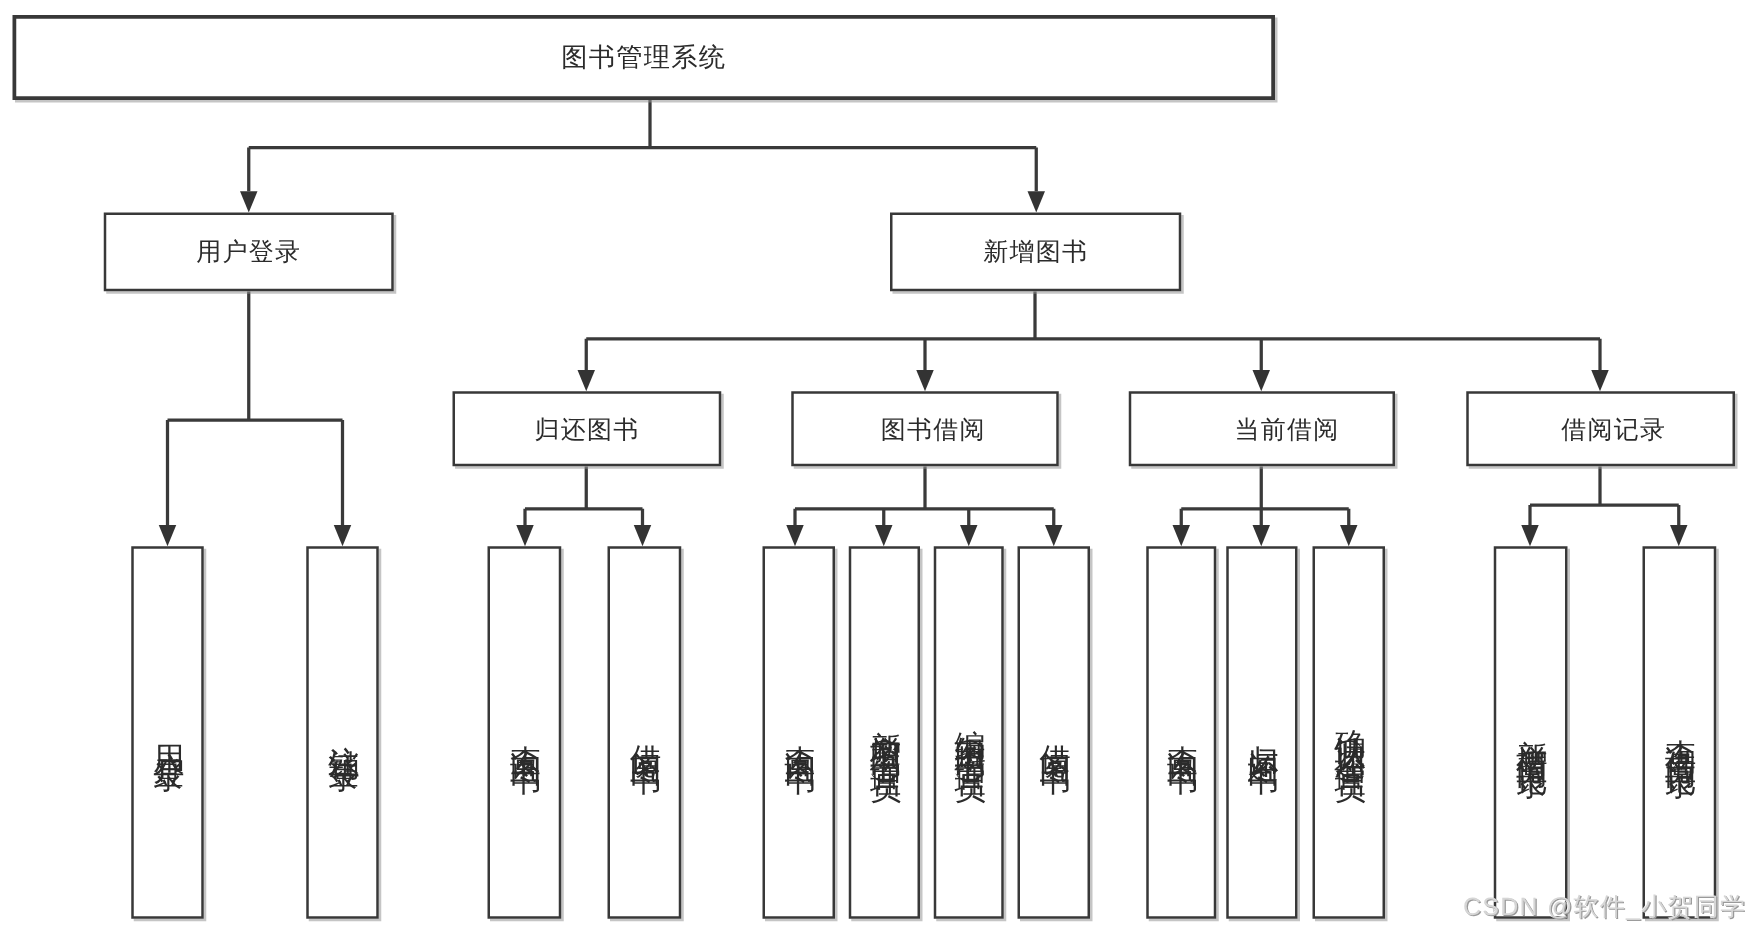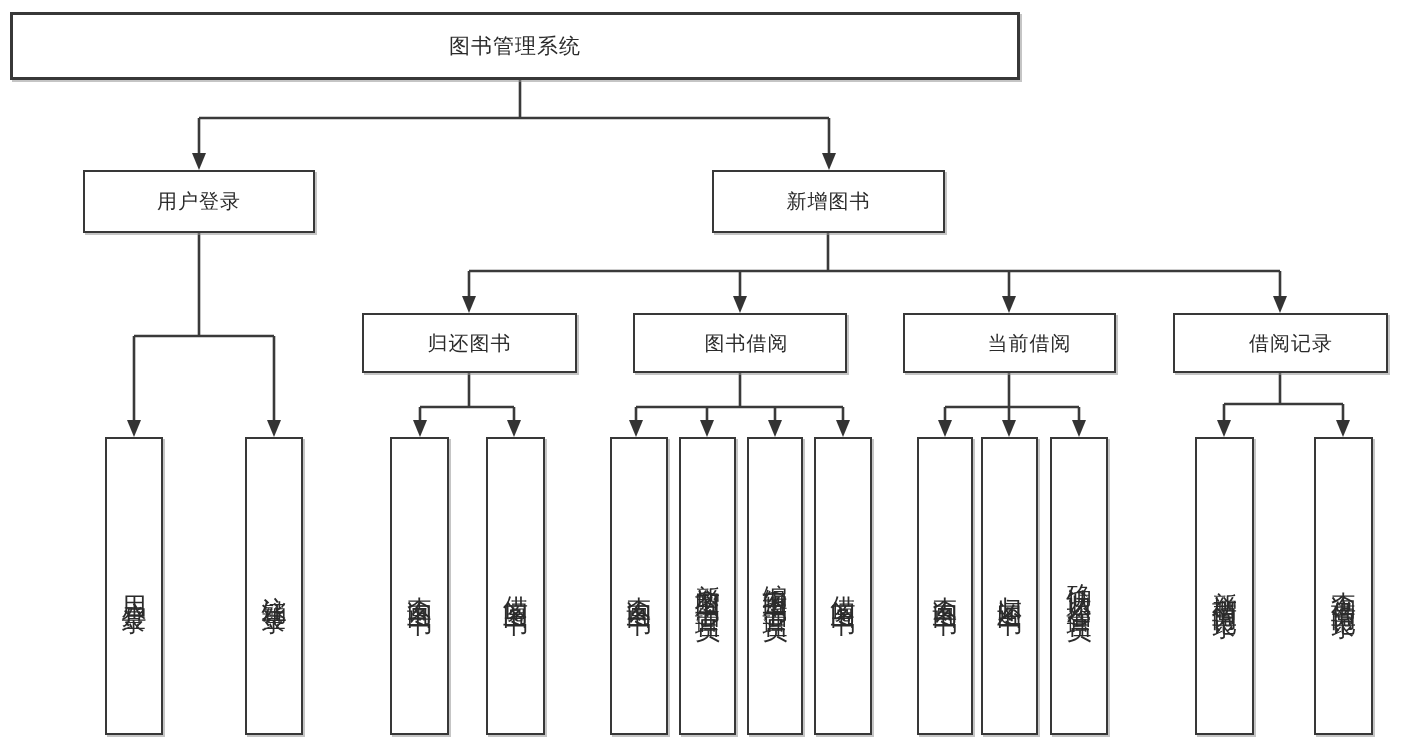--- a/index.html
+++ b/index.html
@@ -158,14 +158,15 @@
     <span>确认归还（管理员）</span>
   </div>
 
   <div class="box leaf" style="left:1195px;top:437px;width:59px;height:298px;">
     <span>新增借阅记录</span>
   </div>
   <div class="box leaf" style="left:1314px;top:437px;width:59px;height:298px;">
     <span>查询借阅记录</span>
   </div>
 
+  <div class="watermark">CSDN @软件_小贺同学</div>
 
 </div>
 
 </body></html>

